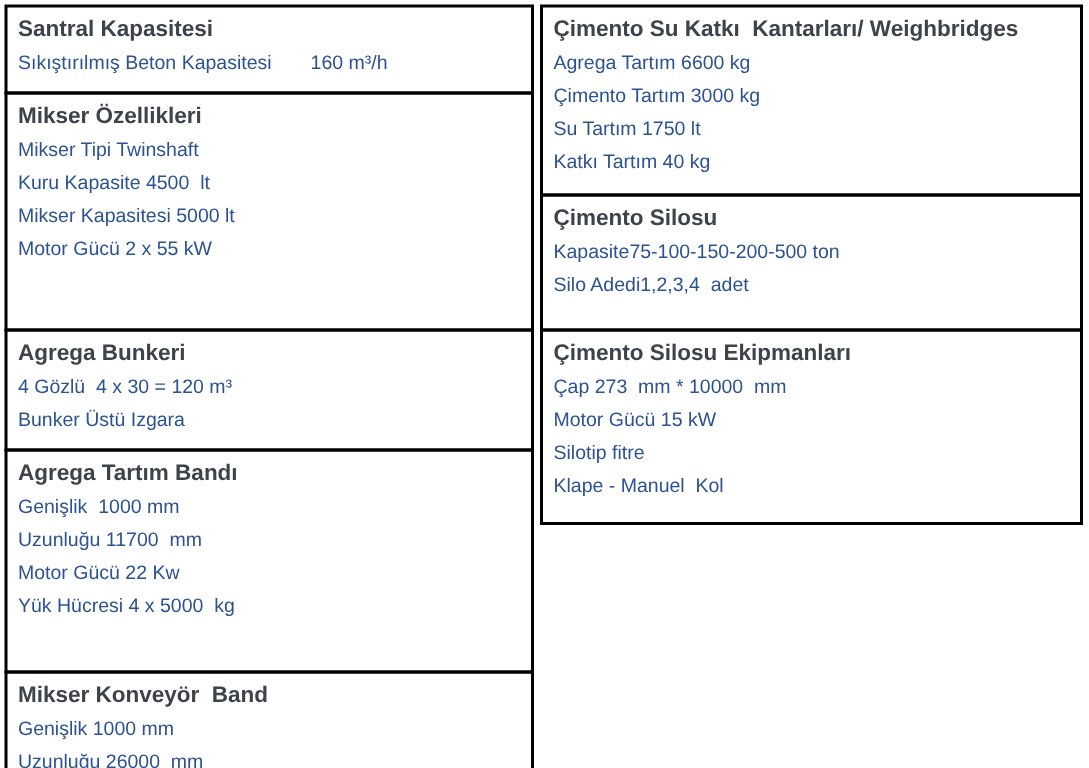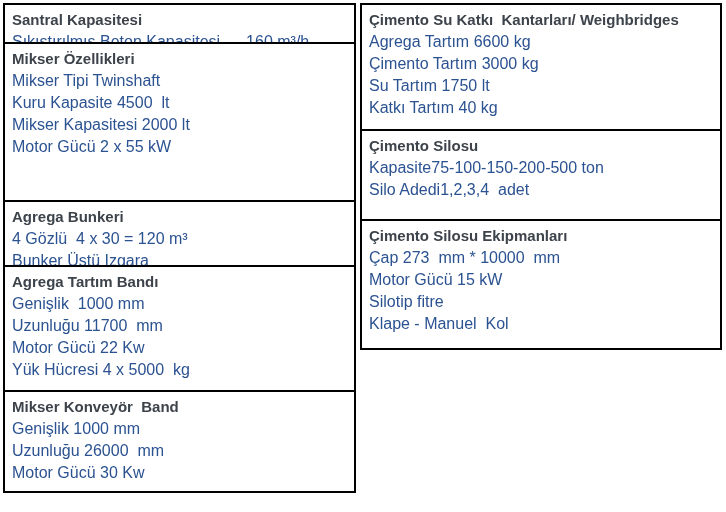--- a/index.html
+++ b/index.html
@@ -29,30 +29,30 @@
   .sec:first-child{margin-top:0;}
   .title{
     font-weight:bold;
     color:var(--header-text);
     font-size:15px;
     line-height:22px;
     white-space:pre-wrap;
   }
   .row{
     color:var(--body-text);
-    font-size:16px;
+    font-size:13px;
     line-height:22px;
     white-space:pre-wrap;
   }
   .gap-val{margin-left:26px;}
   
-  .ls1{height:41px;}
+  .ls1{height:60px;}
   .ls2{height:160px;}
-  .ls3{height:67px;}
-  .ls4{height:127px;}
+  .ls3{height:82px;}
+  .ls4{height:150px;}
   .ls5{height:103px;}
   .rs1{height:128px;}
   .rs2{height:92px;}
   .rs3{height:131px;}
   .rs4{height:95px;}
 </style>
 </head>
 <body>
 
 <div class="page">
@@ -61,21 +61,21 @@
 
     <div class="sec ls1">
       <div class="title">Santral Kapasitesi</div>
       <div class="row"><span>Sıkıştırılmış Beton Kapasitesi</span><span class="gap-val">160 m³/h</span></div>
     </div>
 
     <div class="sec ls2">
       <div class="title">Mikser Özellikleri</div>
       <div class="row">Mikser Tipi Twinshaft</div>
       <div class="row">Kuru Kapasite 4500  lt</div>
-      <div class="row">Mikser Kapasitesi 2000 lt</div>
+      <div class="row">Mikser Kapasitesi 5000 lt</div>
       <div class="row">Motor Gücü 2 x 55 kW</div>
     </div>
 
     <div class="sec ls3">
       <div class="title">Agrega Bunkeri</div>
       <div class="row">4 Gözlü  4 x 30 = 120 m³</div>
       <div class="row">Bunker Üstü Izgara</div>
     </div>
 
     <div class="sec ls4">

